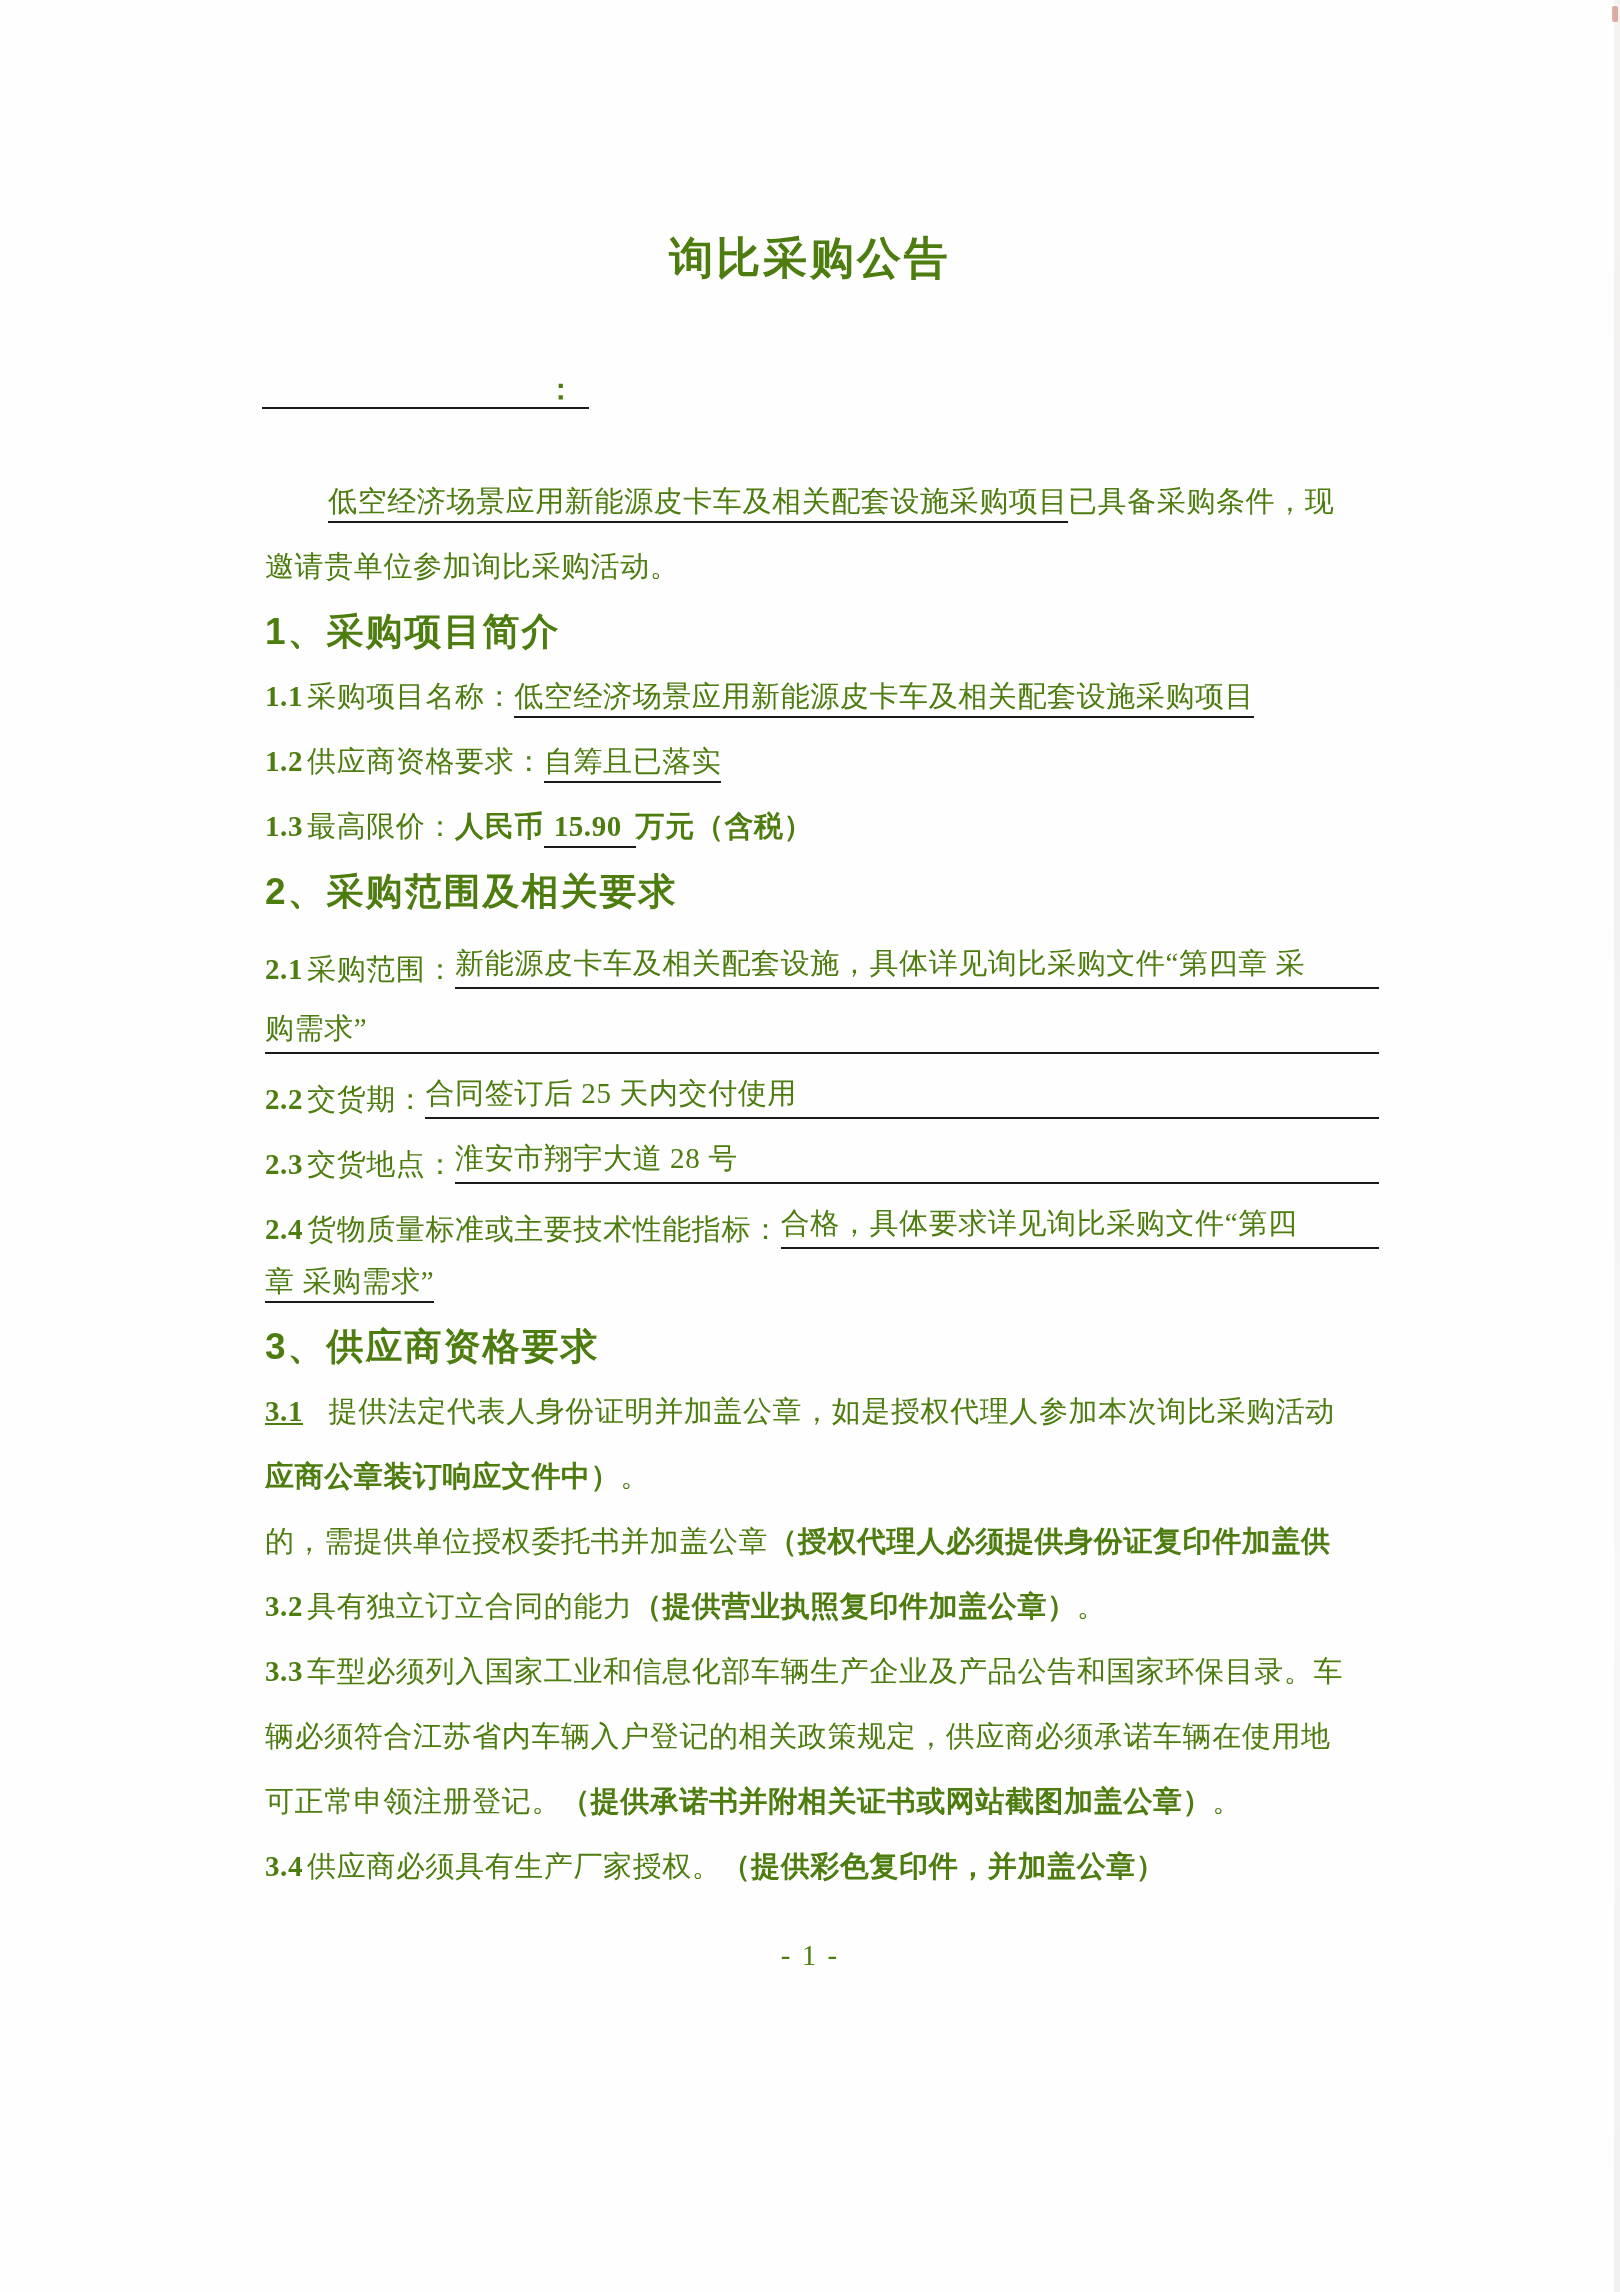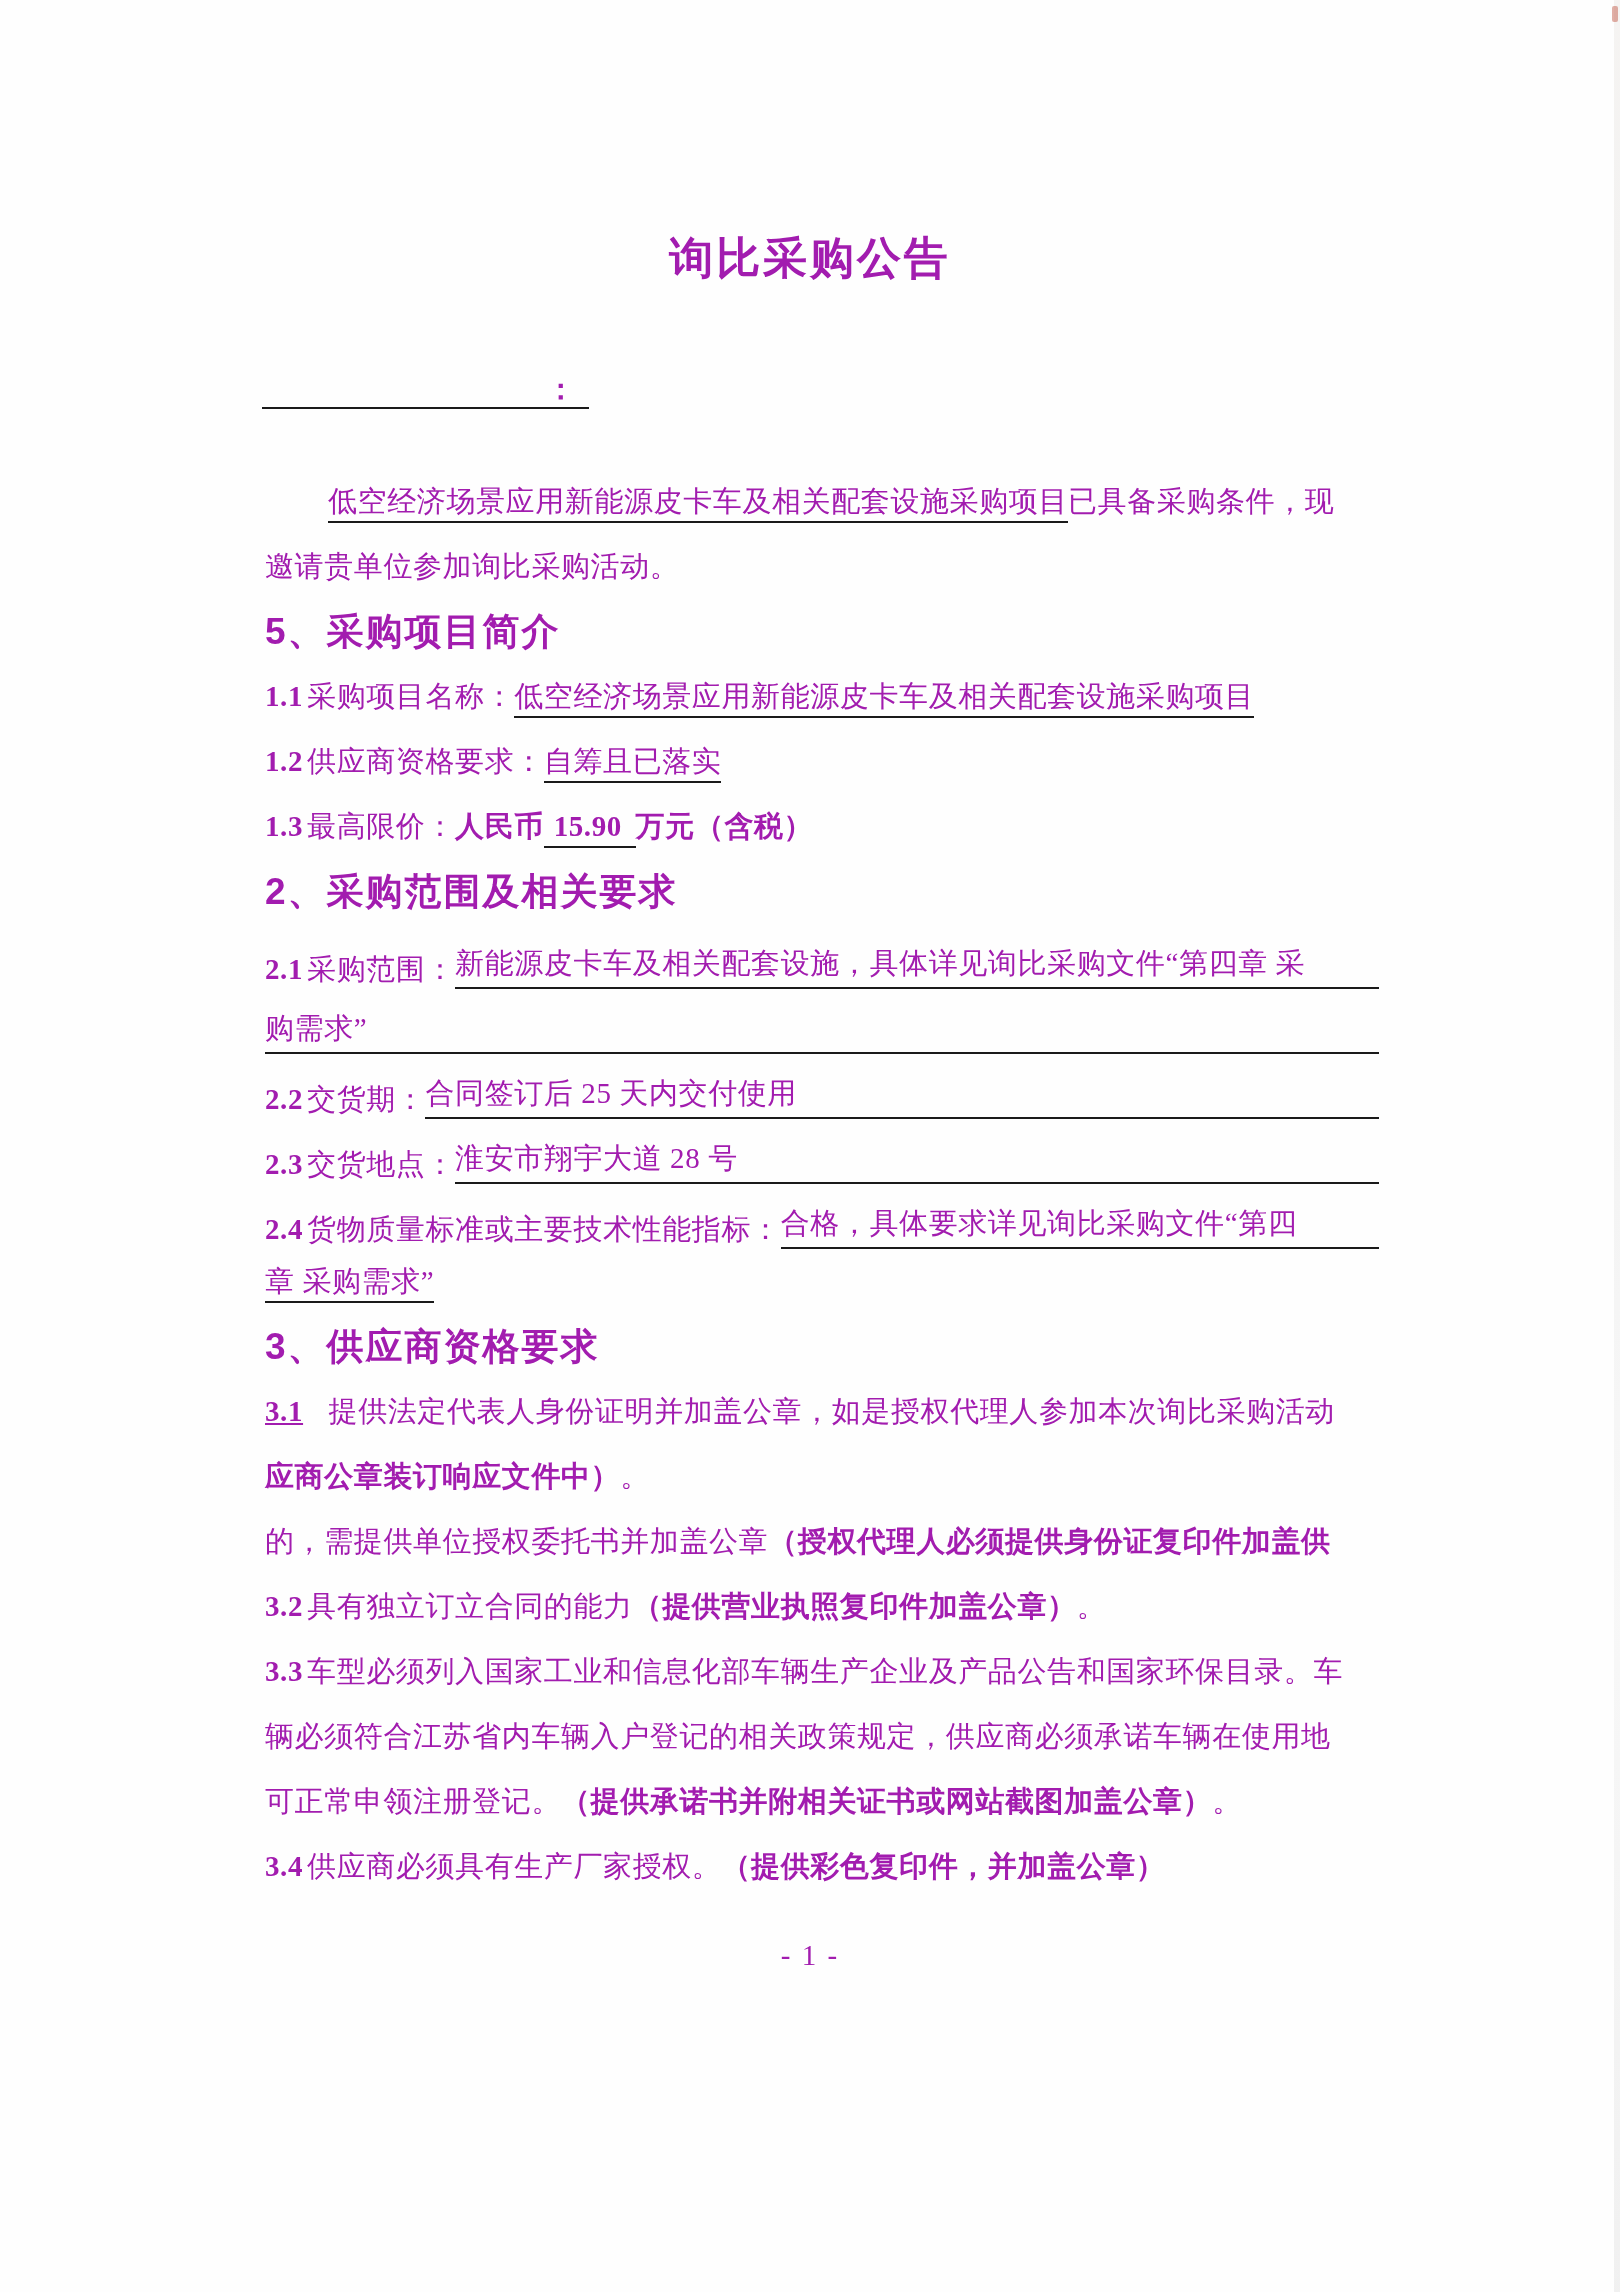--- a/index.html
+++ b/index.html
@@ -2,21 +2,21 @@
 <html><head>
 <meta charset="utf-8">
 <style>
   html,body { margin:0; padding:0; background:#9a9a9a; }
   .page {
     position:relative;
     width:1620px; height:2293px;
     margin:0 auto;
     background:#fefefe;
     overflow:hidden;
-    color:#a21caf;
+    color:#4d7c0f;
     font-family:"Liberation Serif","DejaVu Serif",serif;
   }
   
   .scan-edge-right {
     position:absolute; right:0; top:0; bottom:0; width:5.9px;
     background:linear-gradient(to bottom,#f3f1ef,#ececec 30%,#f6f6f6 70%,#ededed);
     opacity:.8;
   }
   .scan-speck {
     position:absolute; right:2px; top:5.9px; width:5.9px; height:15.7px;
@@ -84,21 +84,21 @@
 
   <div class="doc-title">询比采购公告</div>
 
   <div class="salutation"><span>：</span></div>
 
   <div class="body">
 
     <div class="ln indent"><span class="u">低空经济场景应用新能源皮卡车及相关配套设施采购项目</span><span>已具备采购条件，现</span></div>
     <div class="ln">邀请贵单位参加询比采购活动。</div>
 
-    <div class="ln hline">5、采购项目简介</div>
+    <div class="ln hline">1、采购项目简介</div>
 
     <div class="ln"><span class="num">1.1</span><span>采购项目名称：</span><span class="u">低空经济场景应用新能源皮卡车及相关配套设施采购项目</span></div>
 
     <div class="ln"><span class="num">1.2</span><span>供应商资格要求：</span><span class="u">自筹且已落实</span></div>
 
     <div class="ln"><span class="num">1.3</span><span>最高限价：</span><span class="b">人民币</span><span class="u bn amt">15.90</span><span class="b">万元（含税）</span></div>
 
     <div class="ln hline">2、采购范围及相关要求</div>
 
     <div class="lnf">

